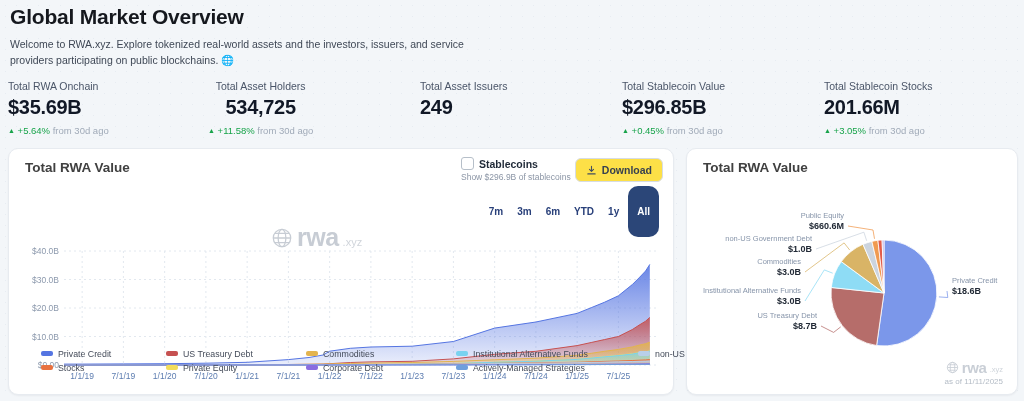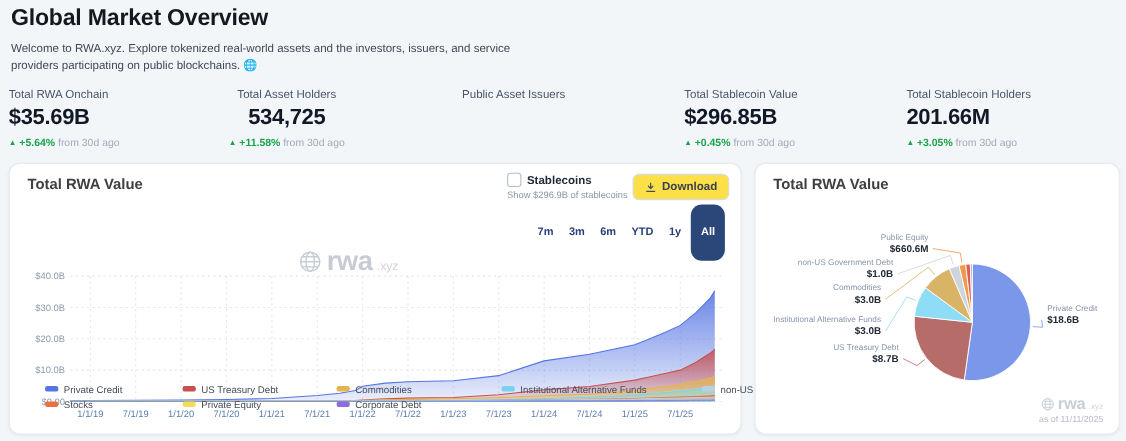--- a/index.html
+++ b/index.html
@@ -11,21 +11,21 @@
     font-family:"Liberation Sans","DejaVu Sans",sans-serif;
     color:#15181e;
   }
   .hdr-title{position:absolute;left:10px;top:5px;font-size:21px;font-weight:700;letter-spacing:-0.2px;color:#15181e;}
   .hdr-sub{position:absolute;left:10px;top:36px;width:474px;font-size:10.5px;line-height:1.55;color:#3f4856;}
   .stat{position:absolute;top:80px;}
   .stat-label{font-size:10.5px;color:#4a5568;}
   .stat-value{font-size:20px;font-weight:700;color:#111826;margin-top:4px;letter-spacing:-0.3px;}
   .stat-delta{font-size:9.5px;margin-top:6px;color:#a0aab8;}
   .stat-delta .tri{font-size:7px;color:#17a34a;vertical-align:1px;}
-  .stat-delta .pct{color:#17a34a;font-weight:700;}
+  .stat-delta .pct{color:#17a34a;font-weight:400;}
   .card{position:absolute;background:#fff;border:1px solid #e7ebf0;border-radius:10px;box-shadow:0 1px 2px rgba(16,24,40,.05);}
   #main-card{left:8px;top:148px;width:664px;height:245px;}
   #pie-card{left:686px;top:148px;width:330px;height:245px;}
   .card-title{position:absolute;left:16px;top:11px;font-size:13.5px;font-weight:700;color:#404040;}
   #stable-block{position:absolute;right:92px;top:8px;width:120px;}
   #stable-row{display:flex;align-items:center;gap:5px;cursor:pointer;text-align:right;}
   #stable-checkbox{width:11px;height:11px;border:1.2px solid #b6bfc9;border-radius:3px;background:#fff;flex:0 0 auto;}
   #stable-label{font-size:10.5px;font-weight:700;color:#1f2937;}
   #stable-sub{font-size:8.5px;color:#8b95a5;margin-top:2px;white-space:nowrap;}
   #download-btn{position:absolute;right:10px;top:9px;height:22px;display:flex;align-items:center;gap:5px;
@@ -59,29 +59,30 @@
       <div class="stat-label">Total RWA Onchain</div>
       <div class="stat-value">$35.69B</div>
       <div class="stat-delta"><span class="tri">▲</span> <span class="pct">+5.64%</span> <span>from 30d ago</span></div>
     </div>
     <div class="stat" style="left: 208px; text-align: center;">
       <div class="stat-label">Total Asset Holders</div>
       <div class="stat-value">534,725</div>
       <div class="stat-delta"><span class="tri">▲</span> <span class="pct">+11.58%</span> <span>from 30d ago</span></div>
     </div>
     <div class="stat" style="left: 420px;">
-      <div class="stat-label">Public Asset Issuers</div>
+      <div class="stat-label">Total Asset Issuers</div>
+      <div class="stat-value">249</div>
     </div>
     <div class="stat" style="left: 622px;">
       <div class="stat-label">Total Stablecoin Value</div>
       <div class="stat-value">$296.85B</div>
       <div class="stat-delta"><span class="tri">▲</span> <span class="pct">+0.45%</span> <span>from 30d ago</span></div>
     </div>
     <div class="stat" style="left: 824px;">
-      <div class="stat-label">Total Stablecoin Holders</div>
+      <div class="stat-label">Total Stablecoin Stocks</div>
       <div class="stat-value">201.66M</div>
       <div class="stat-delta"><span class="tri">▲</span> <span class="pct">+3.05%</span> <span>from 30d ago</span></div>
     </div>
   </div>
 
 <div class="card" id="main-card">
   <div class="card-title">Total RWA Value</div>
 
   <div id="stable-block">
     <div id="stable-row">
@@ -245,20 +246,24 @@
         <div class="legend-item">
           <span class="legend-swatch" style="background:#8a6de0"></span>
           <span>Corporate Debt</span>
         </div>
       </div>
       <div class="legend-col">
         <div class="legend-item">
           <span class="legend-swatch" style="background:#79d2f0"></span>
           <span>Institutional Alternative Funds</span>
         </div>
+        <div class="legend-item">
+          <span class="legend-swatch" style="background:#6f9fdc"></span>
+          <span>Actively-Managed Strategies</span>
+        </div>
       </div>
       <div class="legend-col">
         <div class="legend-item">
           <span class="legend-swatch" style="background:#b9cfe8"></span>
           <span>non-US Government Debt</span>
         </div>
       </div>
     </div>
 </div>
 

